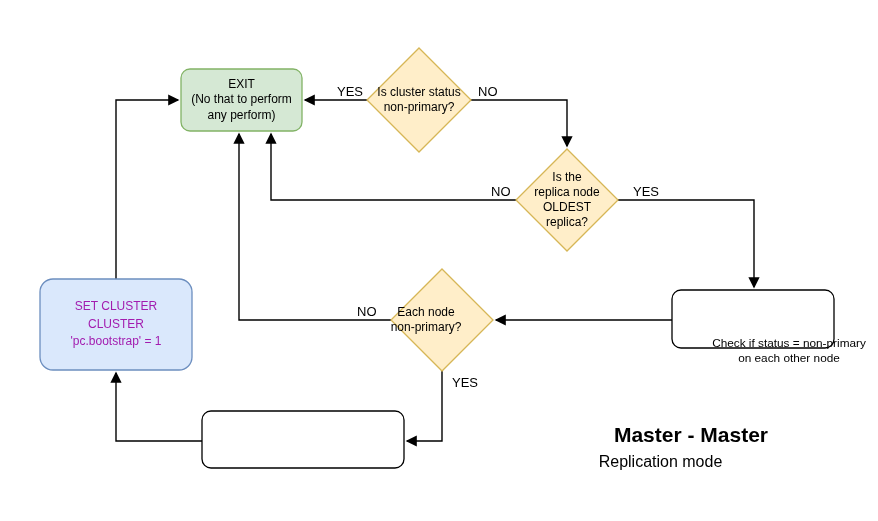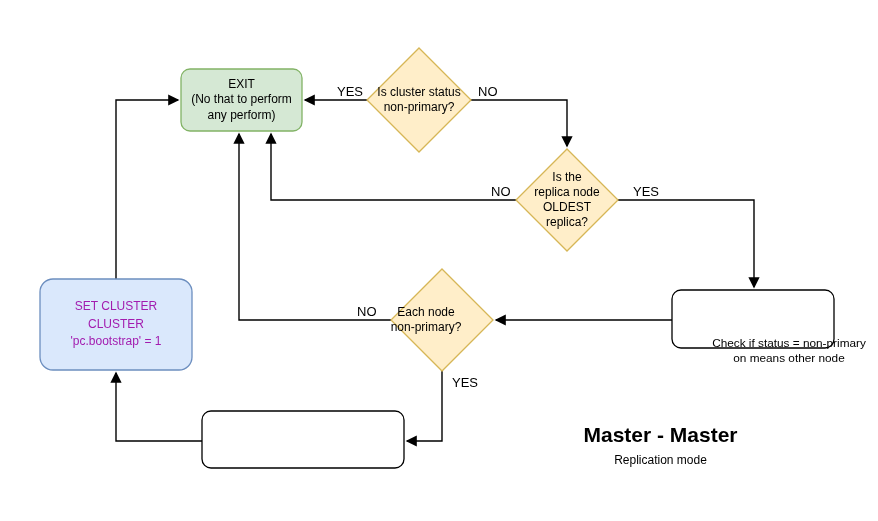--- a/index.html
+++ b/index.html
@@ -38,30 +38,30 @@
   .b { font-weight: normal; }
   .elabel {
     position: absolute;
     font-size: 13px;
     color: #000000;
     pointer-events: none;
   }
   .title {
     position: absolute;
     left: 553px; top: 423px; width: 215px;
-    text-align: center;
+    text-align: right;
     font-size: 21px;
     font-weight: bold;
     color: #000000;
   }
   .subtitle {
     position: absolute;
     left: 553px; top: 453px; width: 215px;
     text-align: center;
-    font-size: 12px;
+    font-size: 16px;
     color: #000000;
   }
 </style>
 </head>
 <body>
 
 <div class="canvas">
 
   <svg class="layer" width="878" height="521" viewBox="0 0 878 521">
     <defs>
@@ -102,21 +102,21 @@
 
   <div class="ntext diamond" style="left:516px; top:149px; width:102px; height:102px;">
     <div>Is the</div>
     <div>replica node</div>
     <div class="b">OLDEST</div>
     <div>replica?</div>
   </div>
 
   <div class="ntext small" style="left:704px; top:290px; width:170px; height:58px;margin-top:32px;">
     <div>Check if status = non-primary</div>
-    <div>on means other node</div>
+    <div>on each other node</div>
   </div>
 
   <div class="ntext diamond" style="left:375px; top:269px; width:102px; height:102px;">
     <div>Each node</div>
     <div>non-primary?</div>
   </div>
 
 
   <div class="ntext action" style="left:40px; top:279px; width:152px; height:91px;">
     <div>SET CLUSTER</div>

